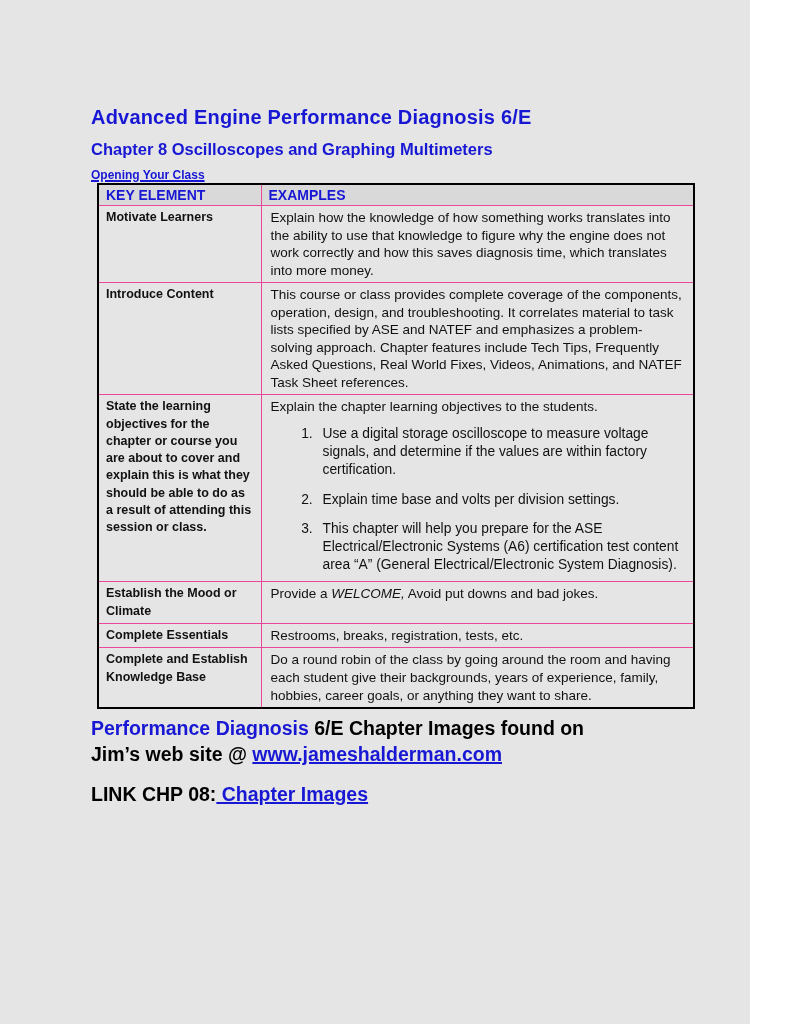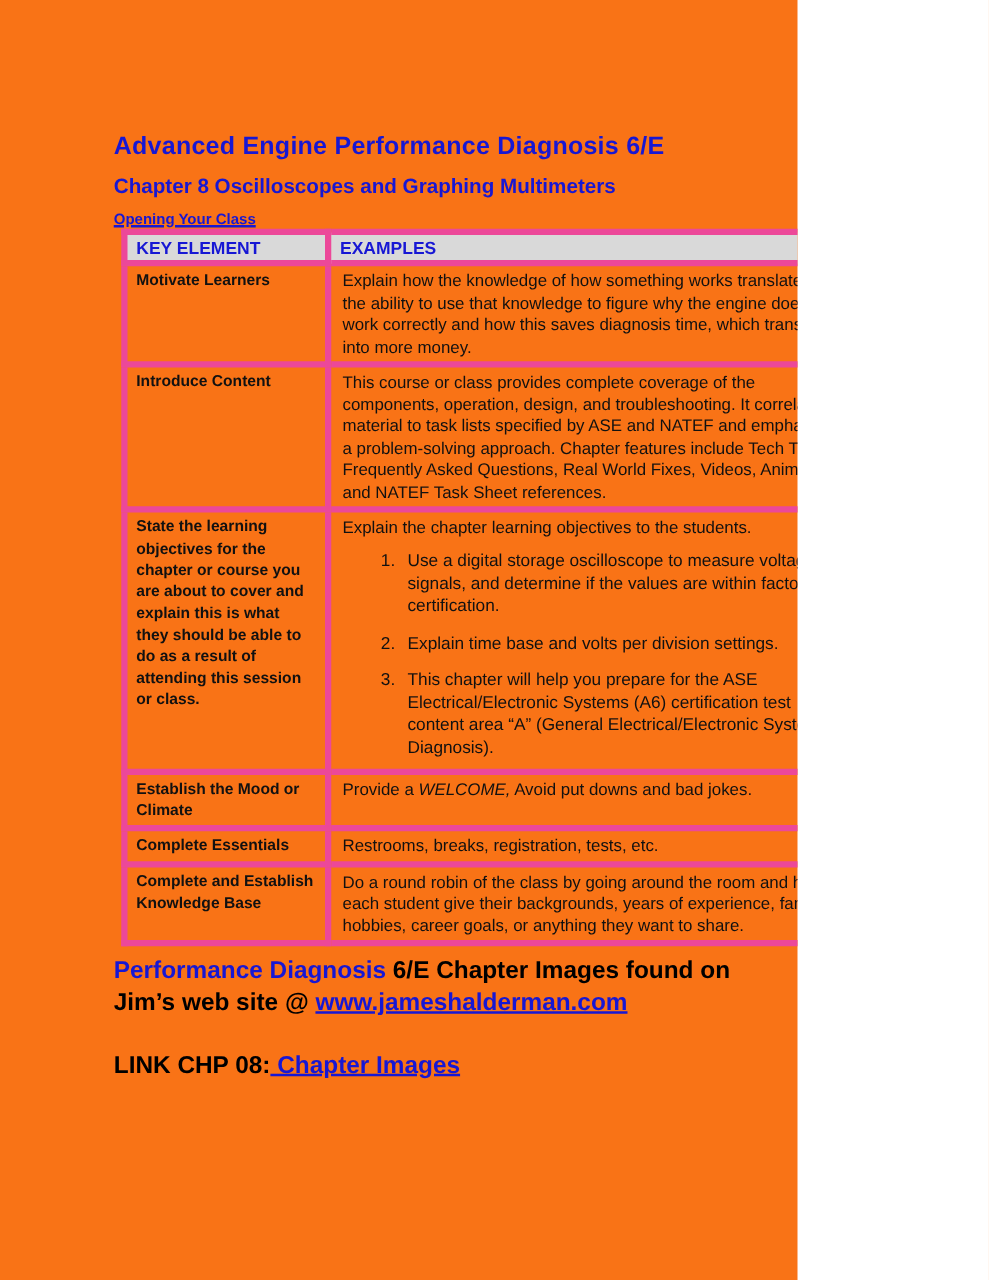--- a/index.html
+++ b/index.html
@@ -3,23 +3,23 @@
 <meta charset="utf-8">
 <style>
   html, body {
     margin: 0;
     padding: 0;
     background: #ffffff;
     font-family: "Liberation Sans", "DejaVu Sans", sans-serif;
   }
   .page {
     position: relative;
-    width: 638px;
+    width: 750px;
     height: 1024px;
-    background: #f97316;
+    background: #e5e5e5;
     overflow: hidden;
   }
   .content {
     position: absolute;
     left: 91px;
     top: 106px;
     width: 610px;
   }
   .doc-title {
     color: var(--blue);
@@ -44,21 +44,21 @@
   }
   table.lesson-table {
     border-collapse: collapse;
     width: 598px;
     margin-left: 6px;
     border: 2px solid #000000;
     table-layout: fixed;
   }
   table.lesson-table th,
   table.lesson-table td {
-    border: 5px solid #ec4899;
+    border: 1px solid #ec4899;
     vertical-align: top;
     text-align: left;
     margin-left: 40px;
   }
   table.lesson-table th {
     background: #d9d9d9;
     color: var(--blue);
     font-size: 14px;
     font-weight: bold;
     padding: 2px 7px 2px 7px;
@@ -92,21 +92,21 @@
   .tall-row td { height: 96px; }
   .mood-row td { height: 32px; }
   .note-block {
     margin: 7px 0 0 0;
     font-size: 19.5px;
     font-weight: bold;
     color: #000000;
     line-height: 1.32;
   }
   .note-line { white-space: pre-wrap; }
-  .link-line { margin-top: 24px; }
+  .link-line { margin-top: 14px; }
   .blue-text { color: var(--blue); }
   a.doc-link, .doc-link {
     color: var(--blue);
     text-decoration: underline;
     text-decoration-thickness: 2px;
     cursor: pointer;
   }
   .italic { font-style: italic; }
   :root { --blue: #1717d4; }
 </style>

